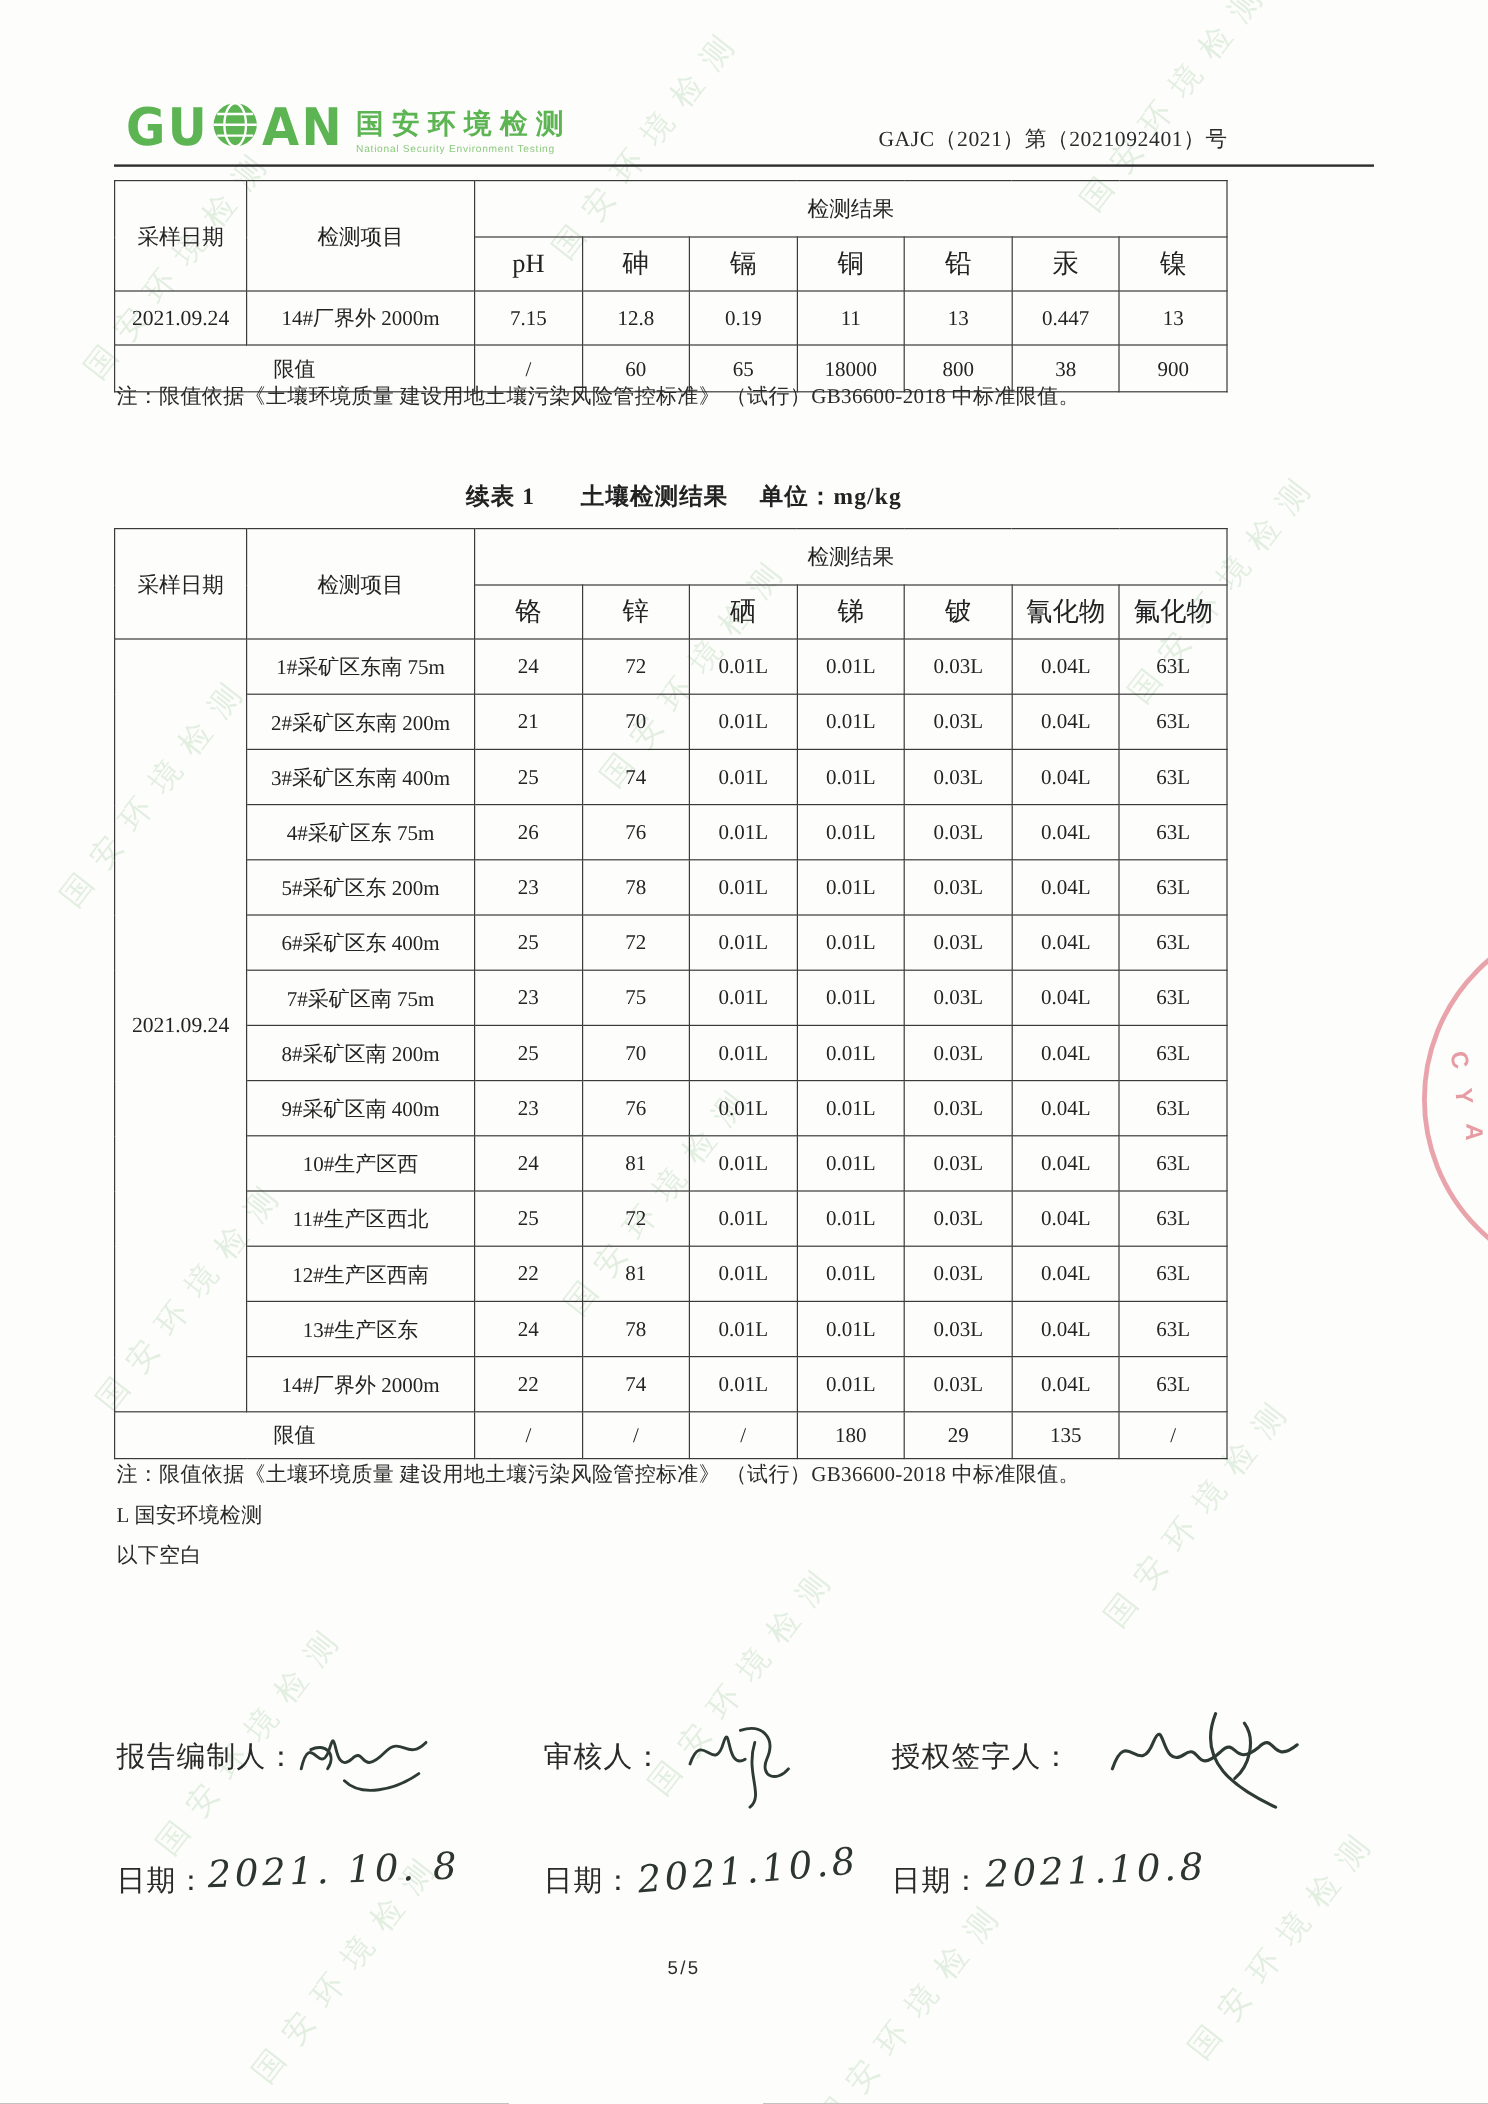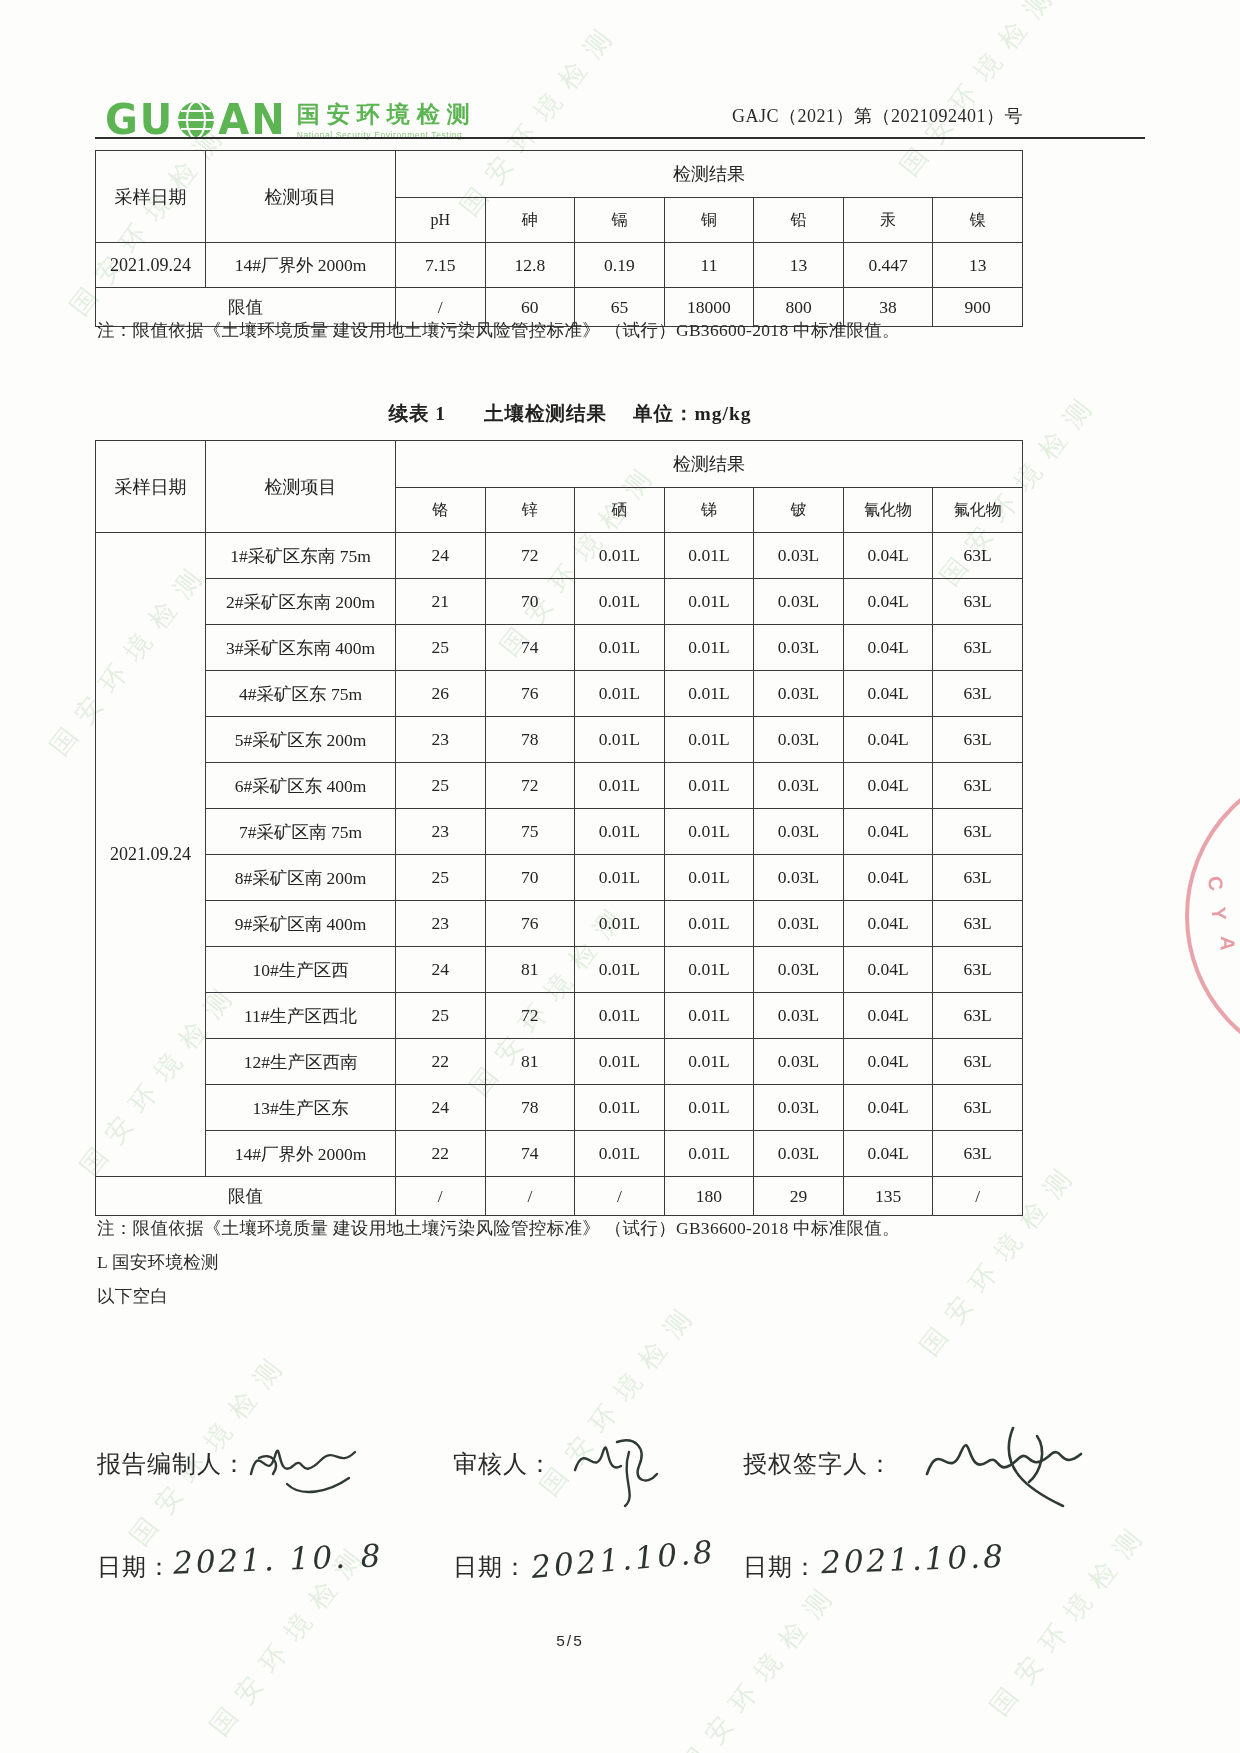--- a/index.html
+++ b/index.html
@@ -19,21 +19,21 @@
     opacity:.38;
     font-size:26px;
     letter-spacing:14px;
     transform:rotate(-52deg);
     white-space:nowrap;
     pointer-events:none;
     font-family:"Liberation Sans",sans-serif;
   }
   
   .header{position:absolute;left:95px;top:78px;width:1050px;height:58px;}
-  .logo{position:absolute;left:10px;top:16px;display:flex;align-items:center;}
+  .logo{position:absolute;left:10px;top:0;display:flex;align-items:flex-end;}
   .logo-acronym{
     font-family:"DejaVu Sans","Liberation Sans",sans-serif;
     font-weight:900;font-size:40px;line-height:44px;
     color:#5cb452;letter-spacing:2px;transform:scaleY(1.08);
   }
   .logo-globe{margin:6px 2px 0 2px;}
   .logo-names{margin-left:10px;margin-top:2px;}
   .logo-cn{
     font-family:"Liberation Sans",sans-serif;
     font-weight:bold;font-size:23px;color:#5cb452;letter-spacing:7px;line-height:26px;
@@ -55,21 +55,21 @@
   td{
     border:1.6px solid #3a3a3a;
     text-align:center;vertical-align:middle;
     font-size:17.5px;padding:0 2px;
     overflow:hidden;
   }
   .t1{position:absolute;left:95px;top:150px;width:928px;}
   .t2{position:absolute;left:95px;top:440px;width:928px;}
   .t1 td,.t2 td{height:44px;}
   tr.h1 td{height:46px;font-size:18px;}
-  tr.h2 td{height:44px;font-size:16px;text-align:center;}
+  tr.h2 td{height:44px;font-size:22px;text-align:center;}
   tr.limit td{height:38px;}
   .t2 tr.datarow td{height:45px;}
   .date-cell{font-size:18px;}
   
   .note{
     position:absolute;left:97px;
     font-size:17.5px;color:#2a2a2a;letter-spacing:.3px;white-space:nowrap;
   }
   .t2-title{
     position:absolute;left:0;top:400px;width:1140px;

